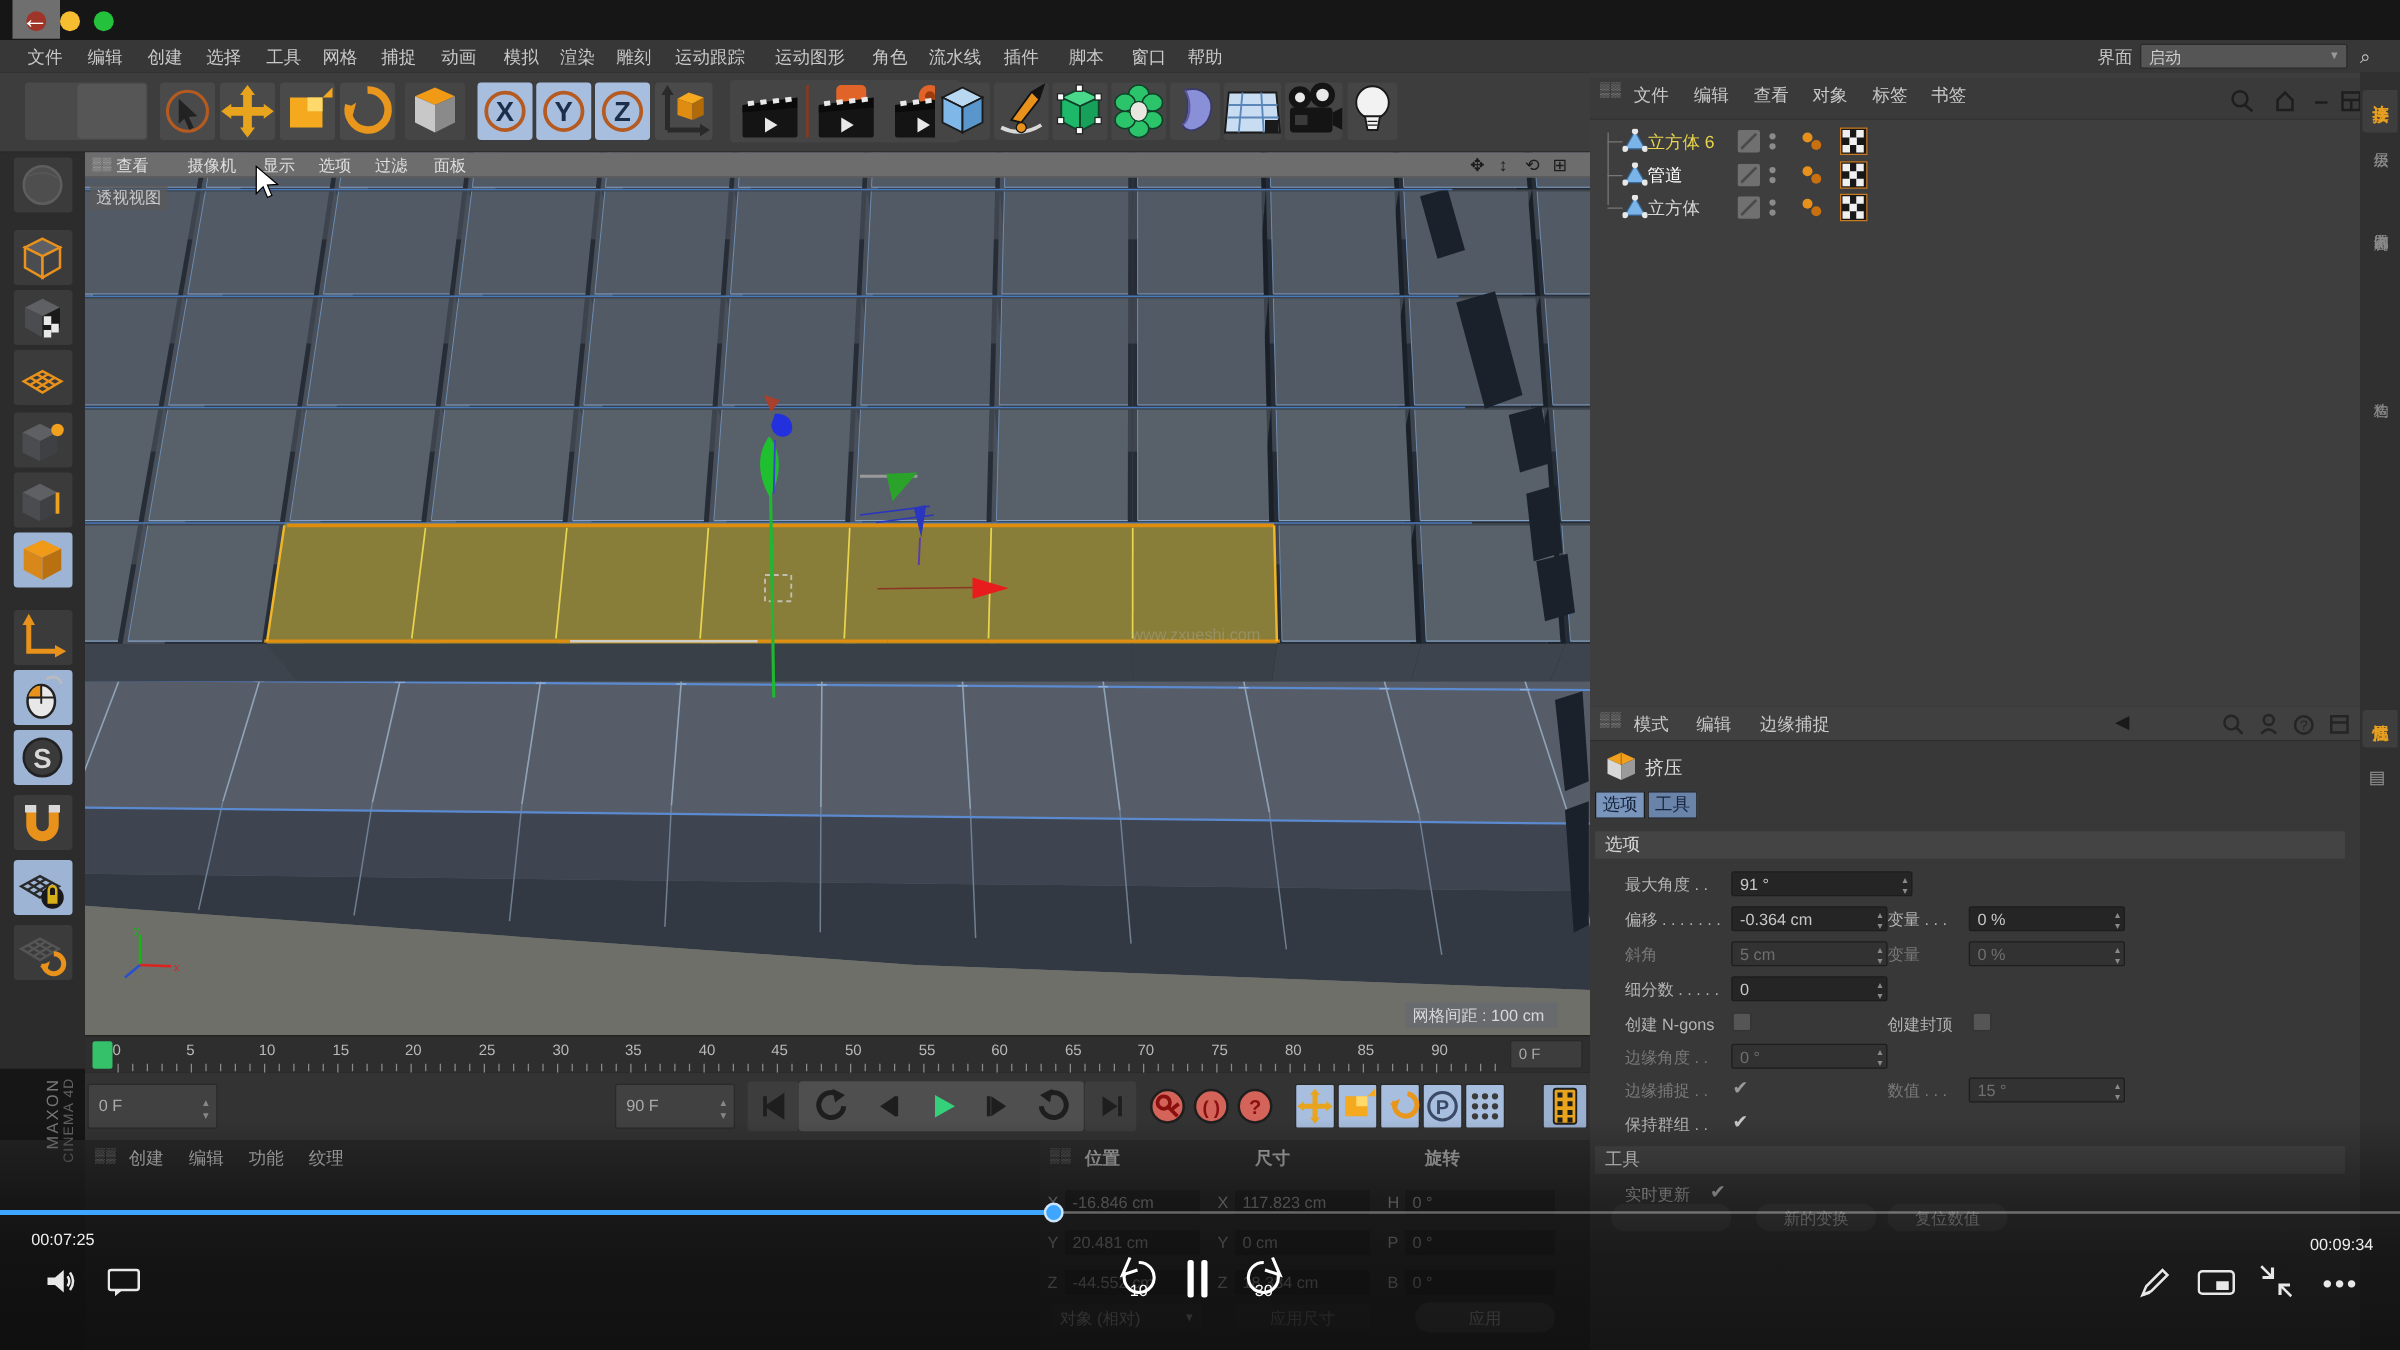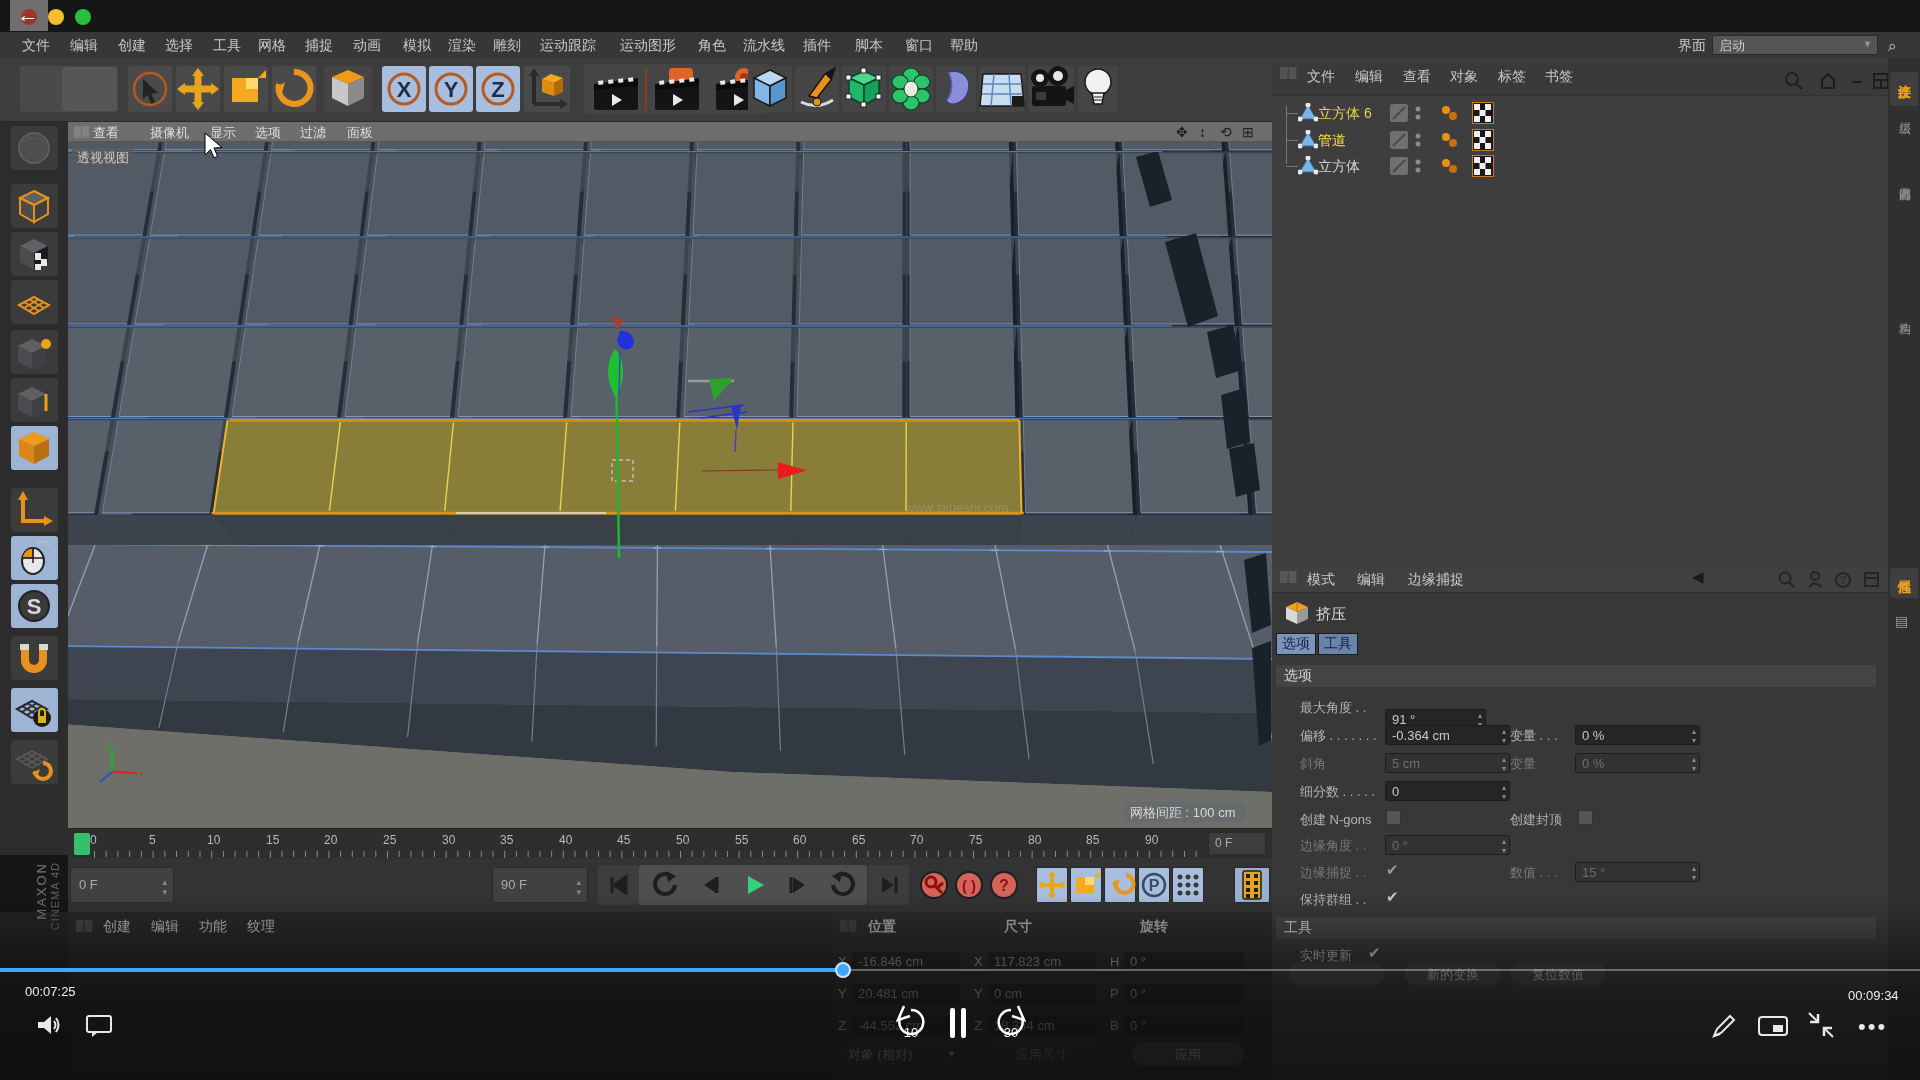--- a/index.html
+++ b/index.html
@@ -1019,21 +1019,21 @@
         </svg>
       </div>
       <div class="orow" style="top:68.5px">
         <div class="abs" style="left:14px;top:13px;width:12px;height:1px;background:#777"></div>
         <svg class="abs" style="left:26px;top:3px" width="20" height="20" viewBox="0 0 20 20">
           <path d="M10 2 L18 16 L2 16 Z" fill="#7ab4e8" stroke="#3a6a9a"></path>
           <circle cx="2" cy="16" r="2.5" fill="#e8e8e8"></circle>
           <circle cx="18" cy="16" r="2.5" fill="#e8e8e8"></circle>
           <circle cx="10" cy="2" r="2.5" fill="#e8e8e8"></circle>
         </svg>
-        <span class="oname" style="color:#fde047">管道</span>
+        <span class="oname" style="color:#ffffff">管道</span>
         <svg class="abs" style="left:118px;top:4px" width="44" height="20" viewBox="0 0 44 20">
           <rect x="0" y="0" width="18" height="18" rx="2" fill="#707070"></rect>
           <line x1="3" y1="15" x2="15" y2="3" stroke="#4a4a4a" stroke-width="2"></line>
           <circle cx="28" cy="5" r="2.5" fill="#8a8a8a"></circle>
           <circle cx="28" cy="13" r="2.5" fill="#8a8a8a"></circle>
         </svg>
         <svg class="abs" style="left:168px;top:4px" width="30" height="20" viewBox="0 0 30 20">
           <circle cx="6" cy="6" r="4" fill="#e8901c"></circle>
           <circle cx="13" cy="12" r="4" fill="#c87010"></circle>
         </svg>
@@ -1115,21 +1115,21 @@
         <path d="M13 2 L24 7 L13 12 L2 7 Z" fill="#f0a01c"></path>
         <path d="M2 7 L13 12 L13 24 L2 19 Z" fill="#d8d8d8"></path>
         <path d="M24 7 L13 12 L13 24 L24 19 Z" fill="#9a9a9a"></path>
         <path d="M13 2 L13 12" stroke="#b87010"></path>
       </svg>
       <span class="abs" style="left:44px;top:40px;color:#d8d8d8;font-size:15px">挤压</span>
       <div class="abs" style="left:4px;top:68px;width:40px;height:22px;background:#7a95bc;border:1px solid #1d1d1d;color:#16243c;font-size:14px;text-align:center;padding-top:1px">选项</div>
       <div class="abs" style="left:46px;top:68px;width:40px;height:22px;background:#6a83a8;border:1px solid #1d1d1d;color:#16243c;font-size:14px;text-align:center;padding-top:1px">工具</div>
       <div class="secband" style="top:100px">选项</div>
       <span class="flabel" style="left:28px;top:134px">最大角度 . .</span>
-      <div class="field" style="left:113px;top:144px;width:101px">91 °<span style="position:absolute;right:3px;top:1px;font-size:8px;color:#8a8a8a;line-height:9px">▴<br>▾</span></div>
+      <div class="field" style="left:113px;top:132px;width:145px">91 °<span style="position:absolute;right:3px;top:1px;font-size:8px;color:#8a8a8a;line-height:9px">▴<br>▾</span></div>
       <span class="flabel" style="left:28px;top:162px">偏移 . . . . . . .</span>
       <div class="field" style="left:113px;top:160px;width:125px">-0.364 cm<span style="position:absolute;right:3px;top:1px;font-size:8px;color:#8a8a8a;line-height:9px">▴<br>▾</span></div>
       <span class="flabel" style="left:238px;top:162px">变量 . . .</span>
       <div class="field" style="left:303px;top:160px;width:125px">0 %<span style="position:absolute;right:3px;top:1px;font-size:8px;color:#8a8a8a;line-height:9px">▴<br>▾</span></div>
       <span class="flabel dim" style="left:28px;top:190px">斜角</span>
       <div class="field dim" style="left:113px;top:188px;width:125px">5 cm<span style="position:absolute;right:3px;top:1px;font-size:8px;color:#8a8a8a;line-height:9px">▴<br>▾</span></div>
       <span class="flabel dim" style="left:238px;top:190px">变量</span>
       <div class="field dim" style="left:303px;top:188px;width:125px">0 %<span style="position:absolute;right:3px;top:1px;font-size:8px;color:#8a8a8a;line-height:9px">▴<br>▾</span></div>
       <span class="flabel" style="left:28px;top:218px">细分数 . . . . .</span>
       <div class="field" style="left:113px;top:216px;width:125px">0<span style="position:absolute;right:3px;top:1px;font-size:8px;color:#8a8a8a;line-height:9px">▴<br>▾</span></div>

